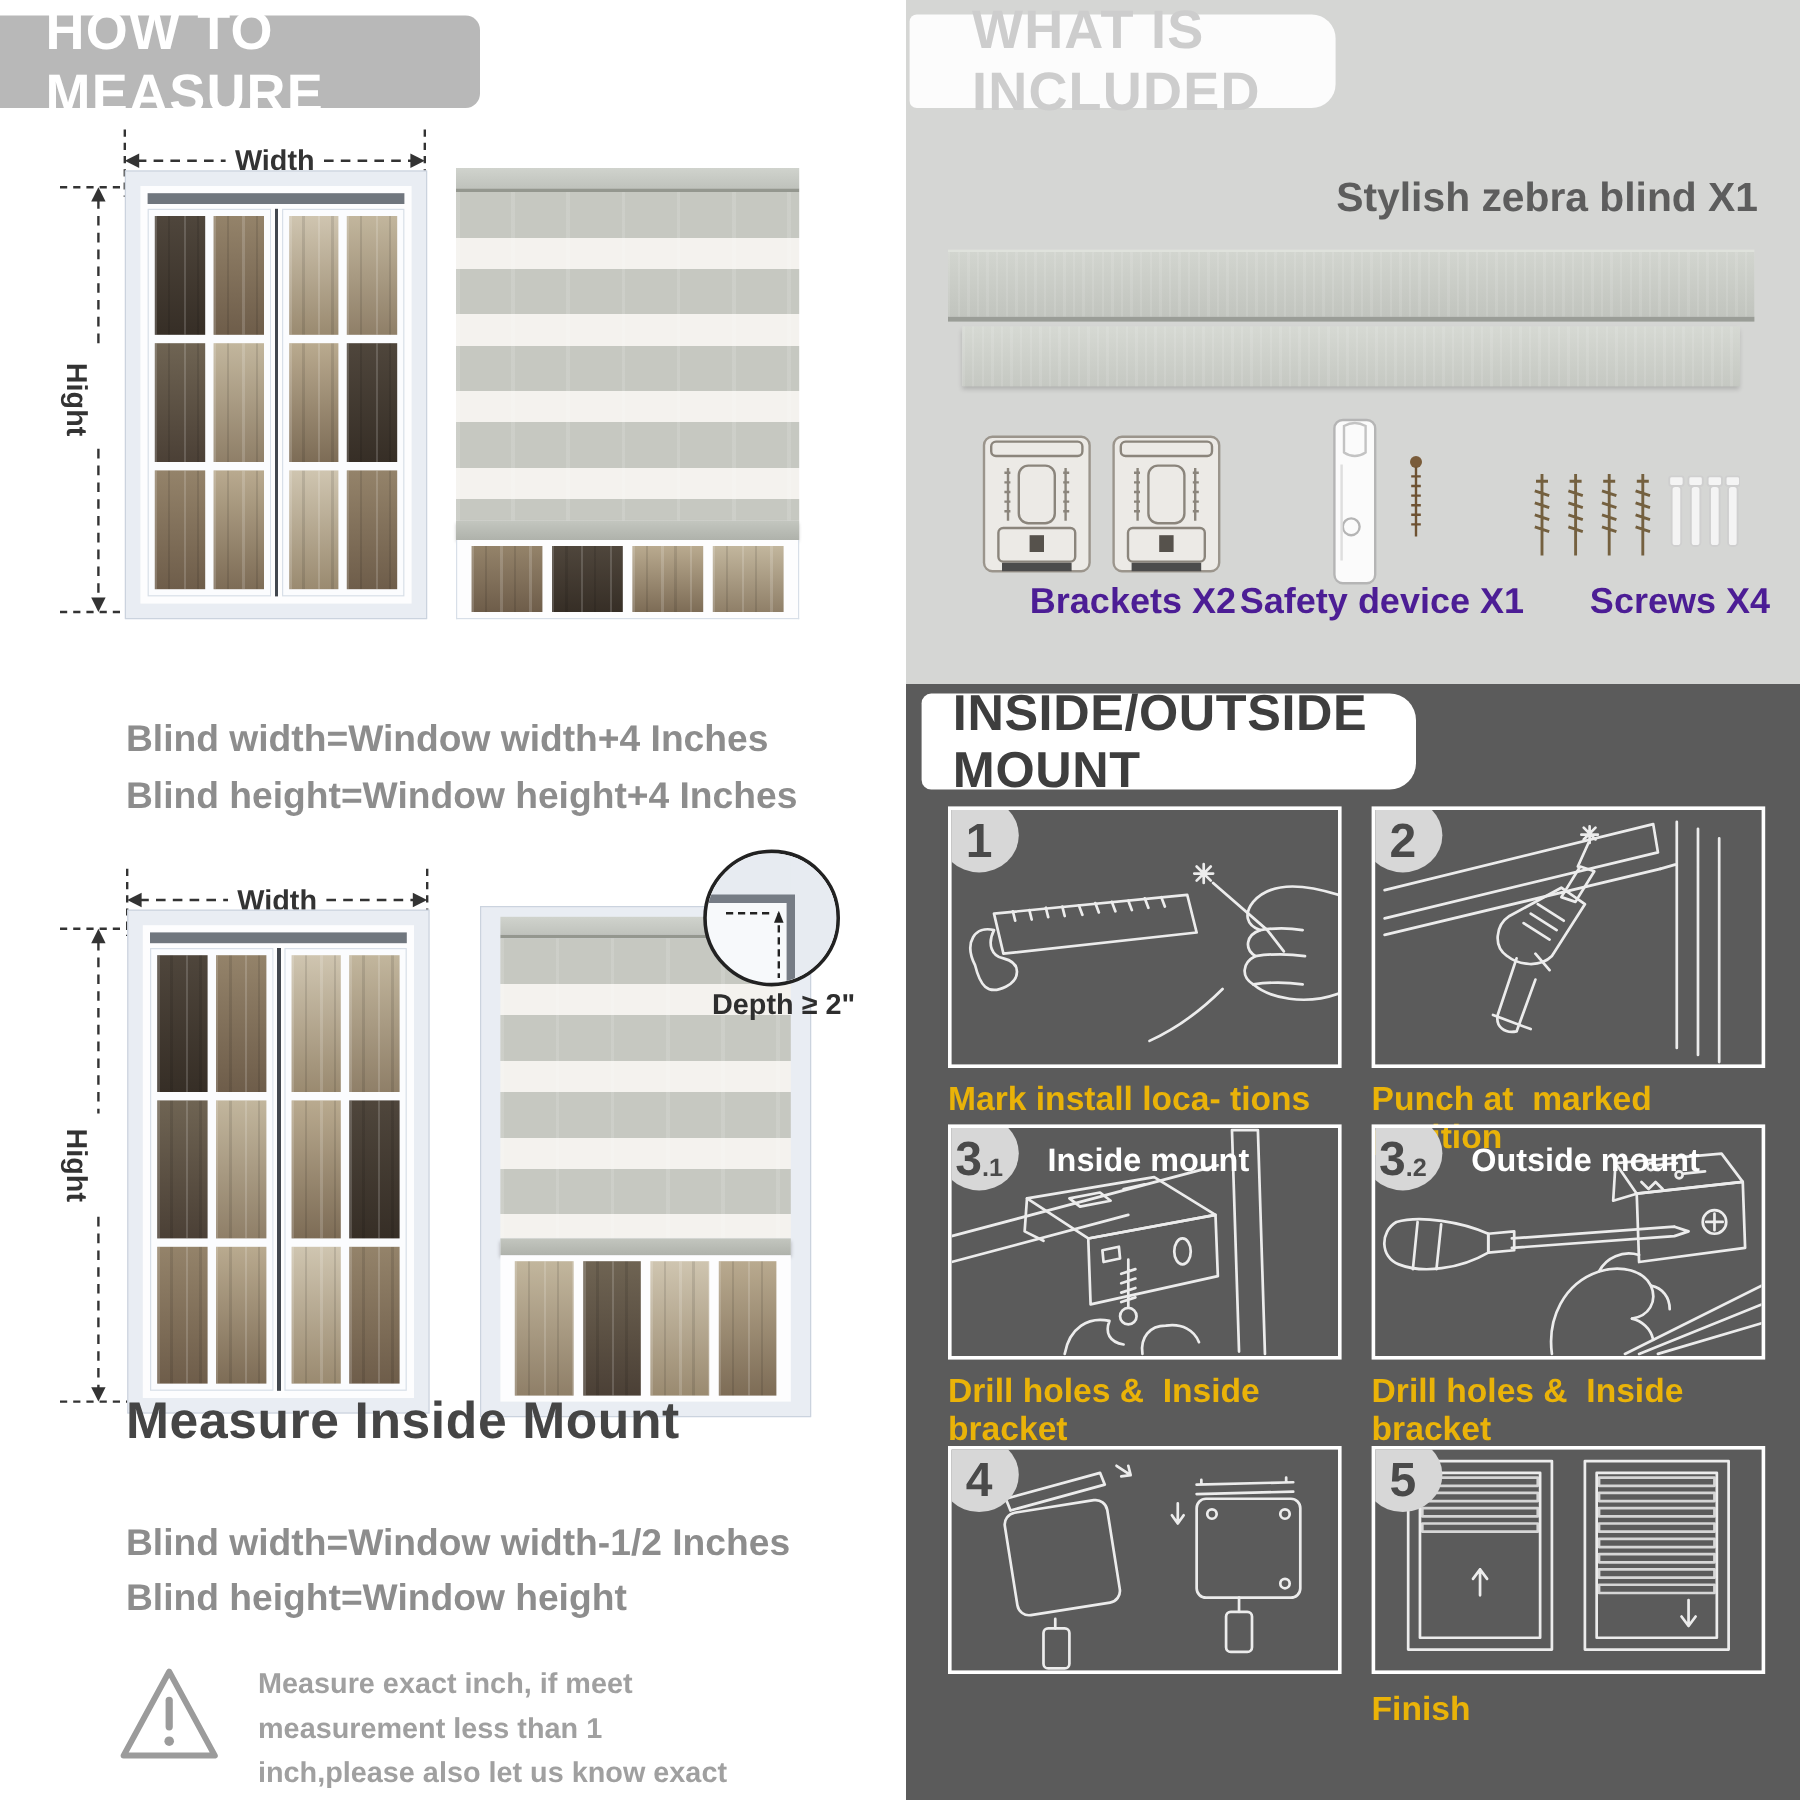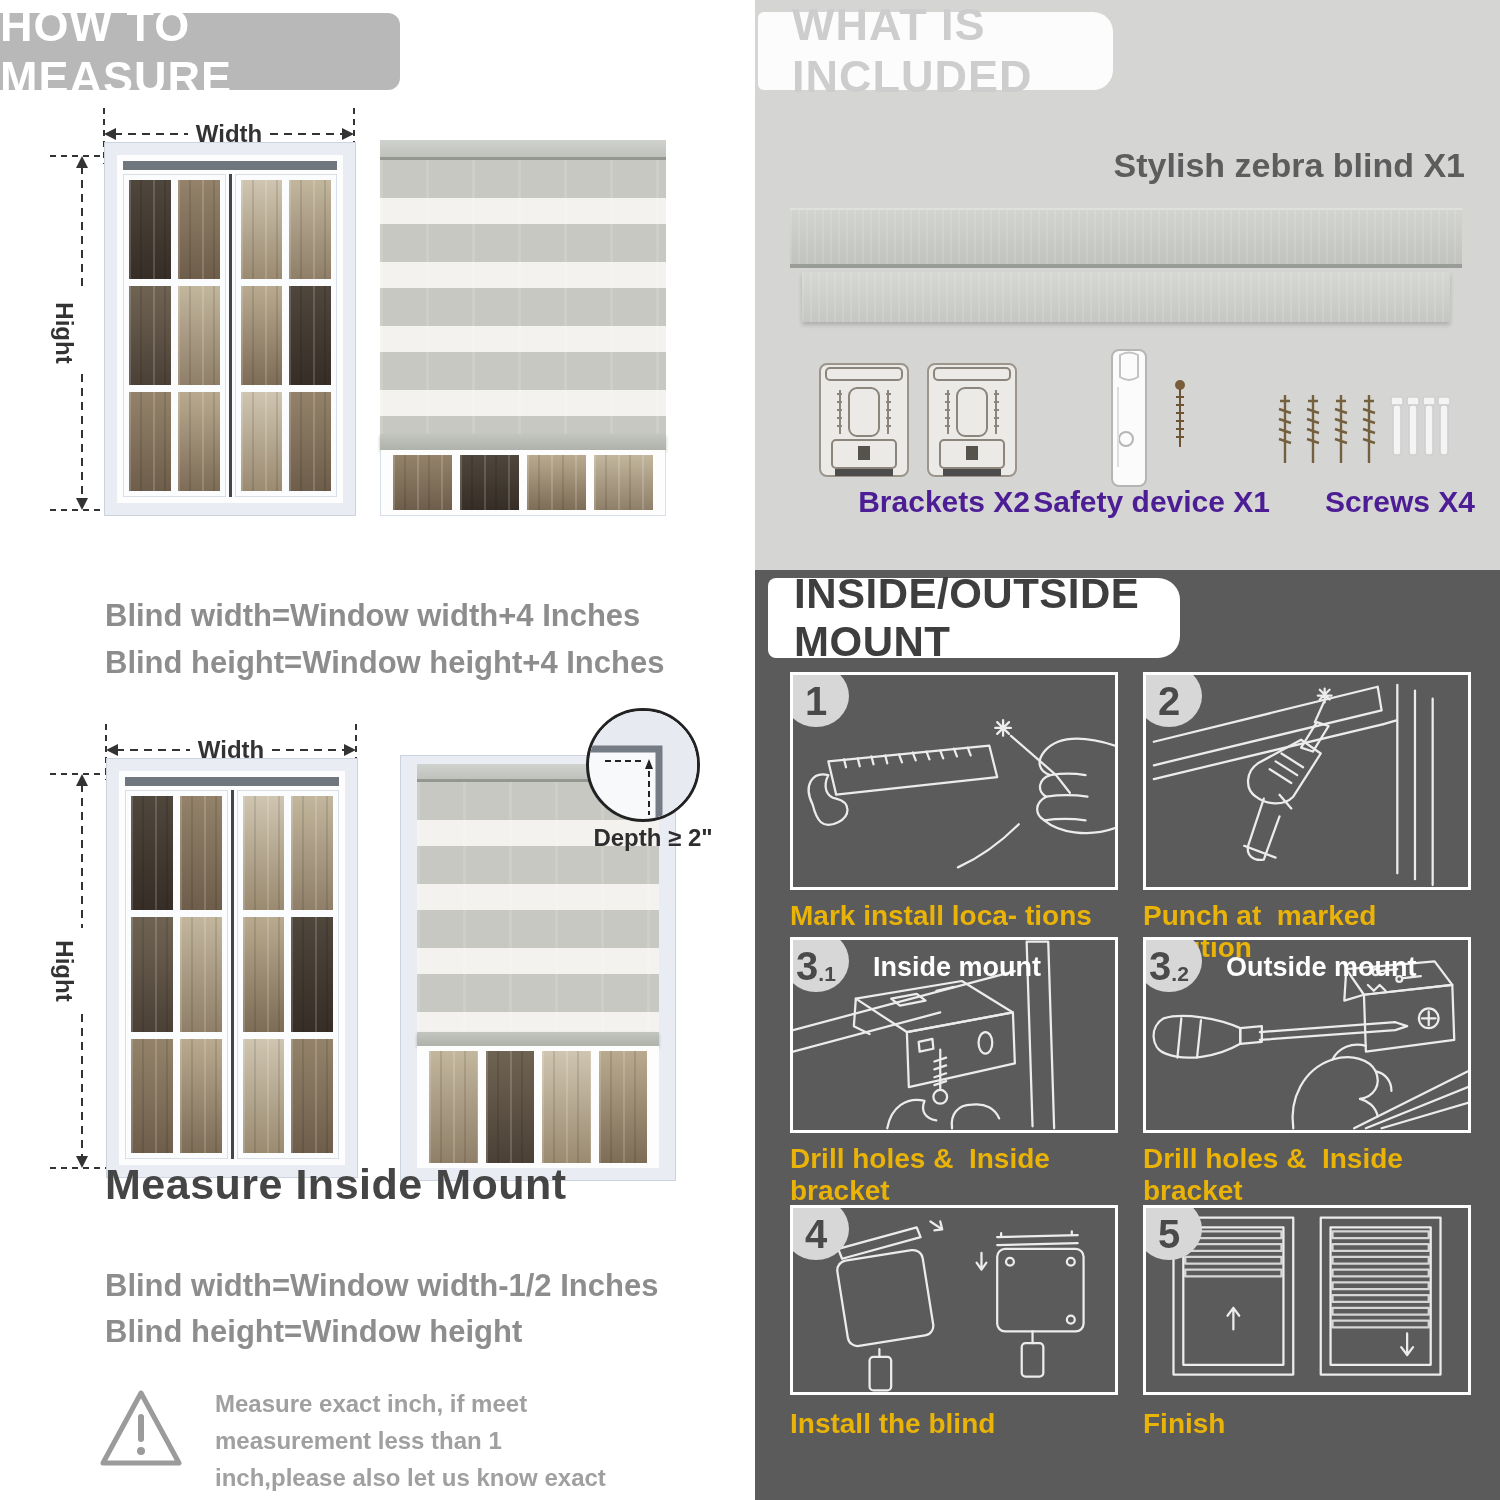--- a/index.html
+++ b/index.html
@@ -2,21 +2,21 @@
 <html><head>
 <meta charset="utf-8">
 <style>
   html,body{margin:0;padding:0;background:#fff;}
   .canvas{position:relative;width:1500px;height:1500px;background:#fff;overflow:hidden;
           font-family:"Liberation Sans", sans-serif;}
   [data-name]{box-sizing:border-box;}
 
   
   .howto-header{position:absolute;left:0;top:13px;width:400px;height:77px;background:#b8b8b8;
-    border-radius:0 12px 12px 0;display:flex;align-items:center;
+    border-radius:0 12px 12px 0;display:flex;align-items:center;padding-left:38px;
     color:#fff;font-size:45px;font-weight:bold;letter-spacing:1px;}
 
   
   svg.dim line, svg.dim path{stroke:#333;stroke-width:2;fill:none;}
   svg.dim polygon{fill:#333;stroke:none;}
   svg.dim text{fill:#333;font-size:24px;font-weight:bold;font-family:"Liberation Sans",sans-serif;}
 
   
   .win{position:absolute;background:#e9edf3;border:1px solid #cbd3de;padding:12px;}
   .win-inner{position:relative;width:100%;height:100%;background:#fdfdfe;padding:6px;display:flex;flex-direction:column;}
@@ -62,21 +62,21 @@
 
   .sec-title{position:absolute;left:105px;font-size:43px;font-weight:bold;color:#454545;letter-spacing:.5px;}
   .formula{position:absolute;left:105px;font-size:31px;font-weight:bold;color:#8d8d8d;}
 
   .warning-wrap{position:absolute;left:95px;top:1385px;width:560px;display:flex;}
   .warning-text{margin-left:28px;width:420px;font-size:24px;font-weight:bold;color:#a0a0a0;line-height:1.55;}
 
   
   .right-top{position:absolute;left:755px;top:0;width:745px;height:570px;background:#d5d6d4;}
   .included-header{position:absolute;left:3px;top:12px;width:355px;height:78px;background:#fcfcfc;
-    border-radius:6px 20px 20px 6px;display:flex;align-items:center;padding-left:34px;
+    border-radius:6px 20px 20px 6px;display:flex;align-items:center;padding-left:52px;
     color:#cdcdcd;font-size:45px;font-weight:bold;letter-spacing:1px;}
   .product-label{position:absolute;left:30px;top:146px;width:680px;text-align:right;
     font-size:34px;font-weight:bold;color:#5d5d5d;}
   .bar-cassette{position:absolute;left:35px;top:208px;width:672px;height:60px;
     background:
       repeating-linear-gradient(90deg,rgba(255,255,255,.10) 0 2px,transparent 2px 8px),
       linear-gradient(180deg,#d2d5cf,#c1c4be);
     border-bottom:4px solid #9a9d97;border-top:2px solid #dfe2dc;}
   .bar-fabric{position:absolute;left:47px;top:272px;width:648px;height:50px;
     background:
@@ -436,21 +436,20 @@
         <path d="M208,28 L290,26 M208,36 L290,34 M212,24 l0,4 M284,22 l0,4"></path>
         <path d="M192,44 l0,16 M187,54 l5,7 l5,-7"></path>
         <rect x="208" y="40" width="88" height="84" rx="8"></rect>
         <circle cx="221" cy="53" r="4"></circle>
           <circle cx="283" cy="53" r="4"></circle>
           <circle cx="283" cy="112" r="4"></circle>
         <path d="M244,124 L244,136"></path>
         <rect x="233" y="136" width="22" height="34" rx="4"></rect>
       </svg>
     </div>
-    <div class="step-caption" style="left:35px;top:838px;" data-name="step-caption-4">Install the blind</div>
 
     <div class="step-panel" style="left:388px;top:635px;height:190px;" data-name="step-panel-5">
       <div class="badge" data-name="step-badge">
         <span class="num" data-name="step-number">5</span>
           <span class="sub" data-name="step-subnumber"></span>
       </div>
       <svg class="art" viewBox="0 0 328 184" data-name="finish-illustration">
         <rect x="28" y="8" width="122" height="160"></rect>
         <rect x="38" y="18" width="102" height="140"></rect>
         <g class="fillstripe">

